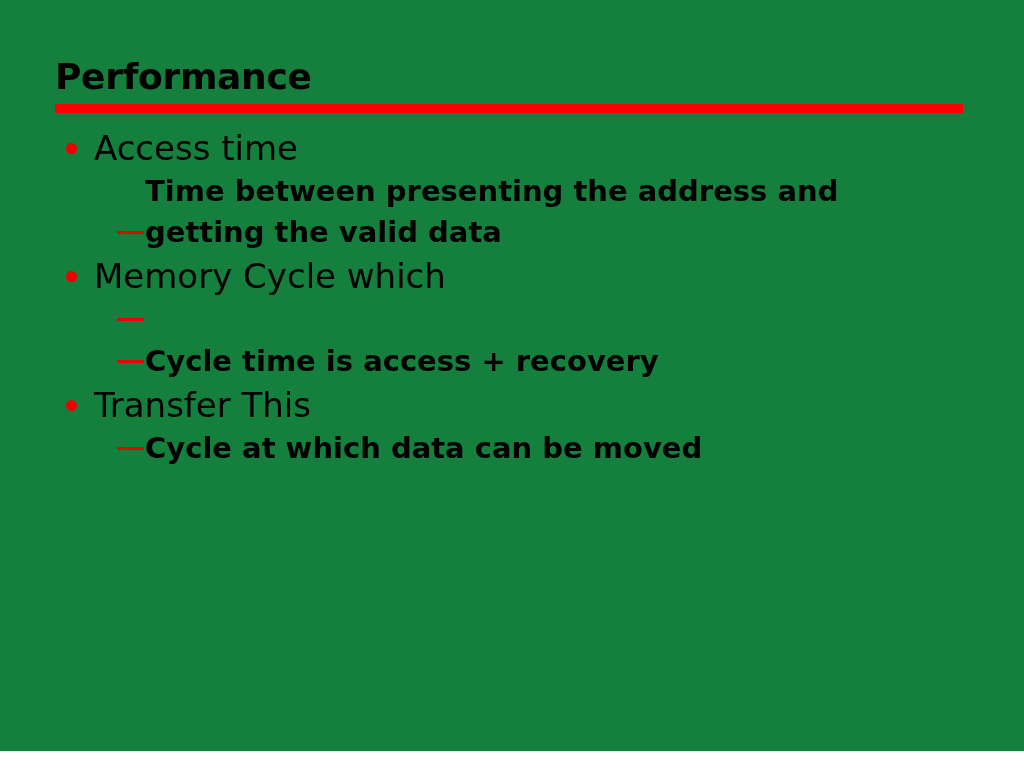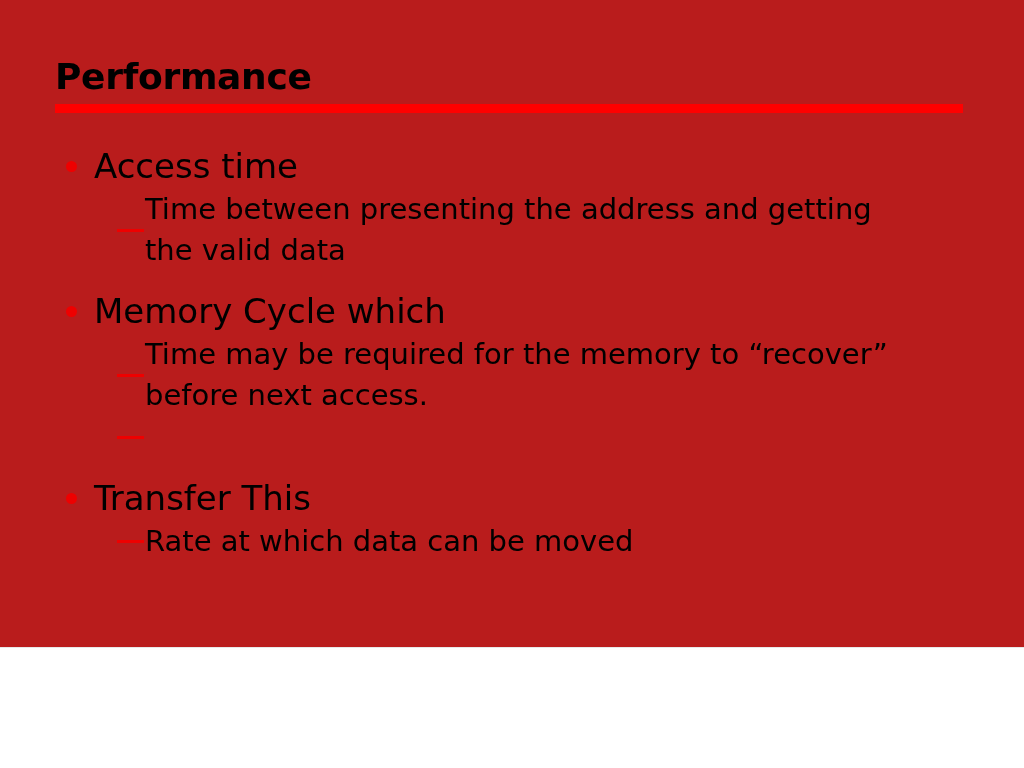--- a/index.html
+++ b/index.html
@@ -10,23 +10,23 @@
     width: 1024px;
     height: 768px;
     background: #ffffff;
     font-family: "DejaVu Sans", sans-serif;
     overflow: hidden;
   }
 
   .slide {
     position: relative;
     width: 1024px;
-    height: 648px;
+    height: 752px;
     box-sizing: border-box;
-    background: #b91c1c;
+    background: #15803d;
     border-bottom: 1px solid #e8e8e8;
   }
 
   
   .title-block {
     position: absolute;
     left: 55px;
     top: 55px;
     width: 910px;
   }
@@ -52,21 +52,21 @@
     position: absolute;
     left: 60px;
     top: 126px;
     width: 920px;
   }
 
   
   .l1 {
     display: flex;
     align-items: flex-start;
-    margin-top: 18px;
+    margin-top: 0;
     margin-bottom: 1px;
   }
   .l1-bullet {
     flex: 0 0 auto;
     width: 34px;
     display: flex;
     justify-content: flex-start;
     align-items: center;
     height: 44px;
     padding-left: 6px;
@@ -83,24 +83,25 @@
     flex: 1 1 auto;
     font-size: 34px;
     line-height: 44px;
     color: #000000;
     font-weight: normal;
   }
 
   
   .l2 {
     display: flex;
-    align-items: center;
+    align-items: flex-end;
     margin-left: 57px;
     margin-top: 1px;
     margin-bottom: 1px;
+    font-weight: bold;
   }
   .l2-dash {
     flex: 0 0 auto;
     width: 28px;
     height: 41px;
     display: flex;
     align-items: center;
   }
   .l2-dash .dash {
     display: block;
@@ -149,38 +150,38 @@
       <div class="l1">
         <span class="l1-bullet">
             <span class="dot"></span>
           </span>
         <span class="l1-text">Memory Cycle which</span>
       </div>
       <div class="l2">
         <span class="l2-dash">
             <span class="dash"></span>
           </span>
-        <span class="l2-text">Time may be required for the memory to “recover” before next access.</span>
       </div>
       <div class="l2">
         <span class="l2-dash">
             <span class="dash"></span>
           </span>
+        <span class="l2-text">Cycle time is access + recovery</span>
       </div>
     </div>
 
     <div class="group">
       <div class="l1">
         <span class="l1-bullet">
             <span class="dot"></span>
           </span>
         <span class="l1-text">Transfer This</span>
       </div>
       <div class="l2">
         <span class="l2-dash">
             <span class="dash"></span>
           </span>
-        <span class="l2-text">Rate at which data can be moved</span>
+        <span class="l2-text">Cycle at which data can be moved</span>
       </div>
     </div>
 
   </div>
 </div>
 
 </body></html>

